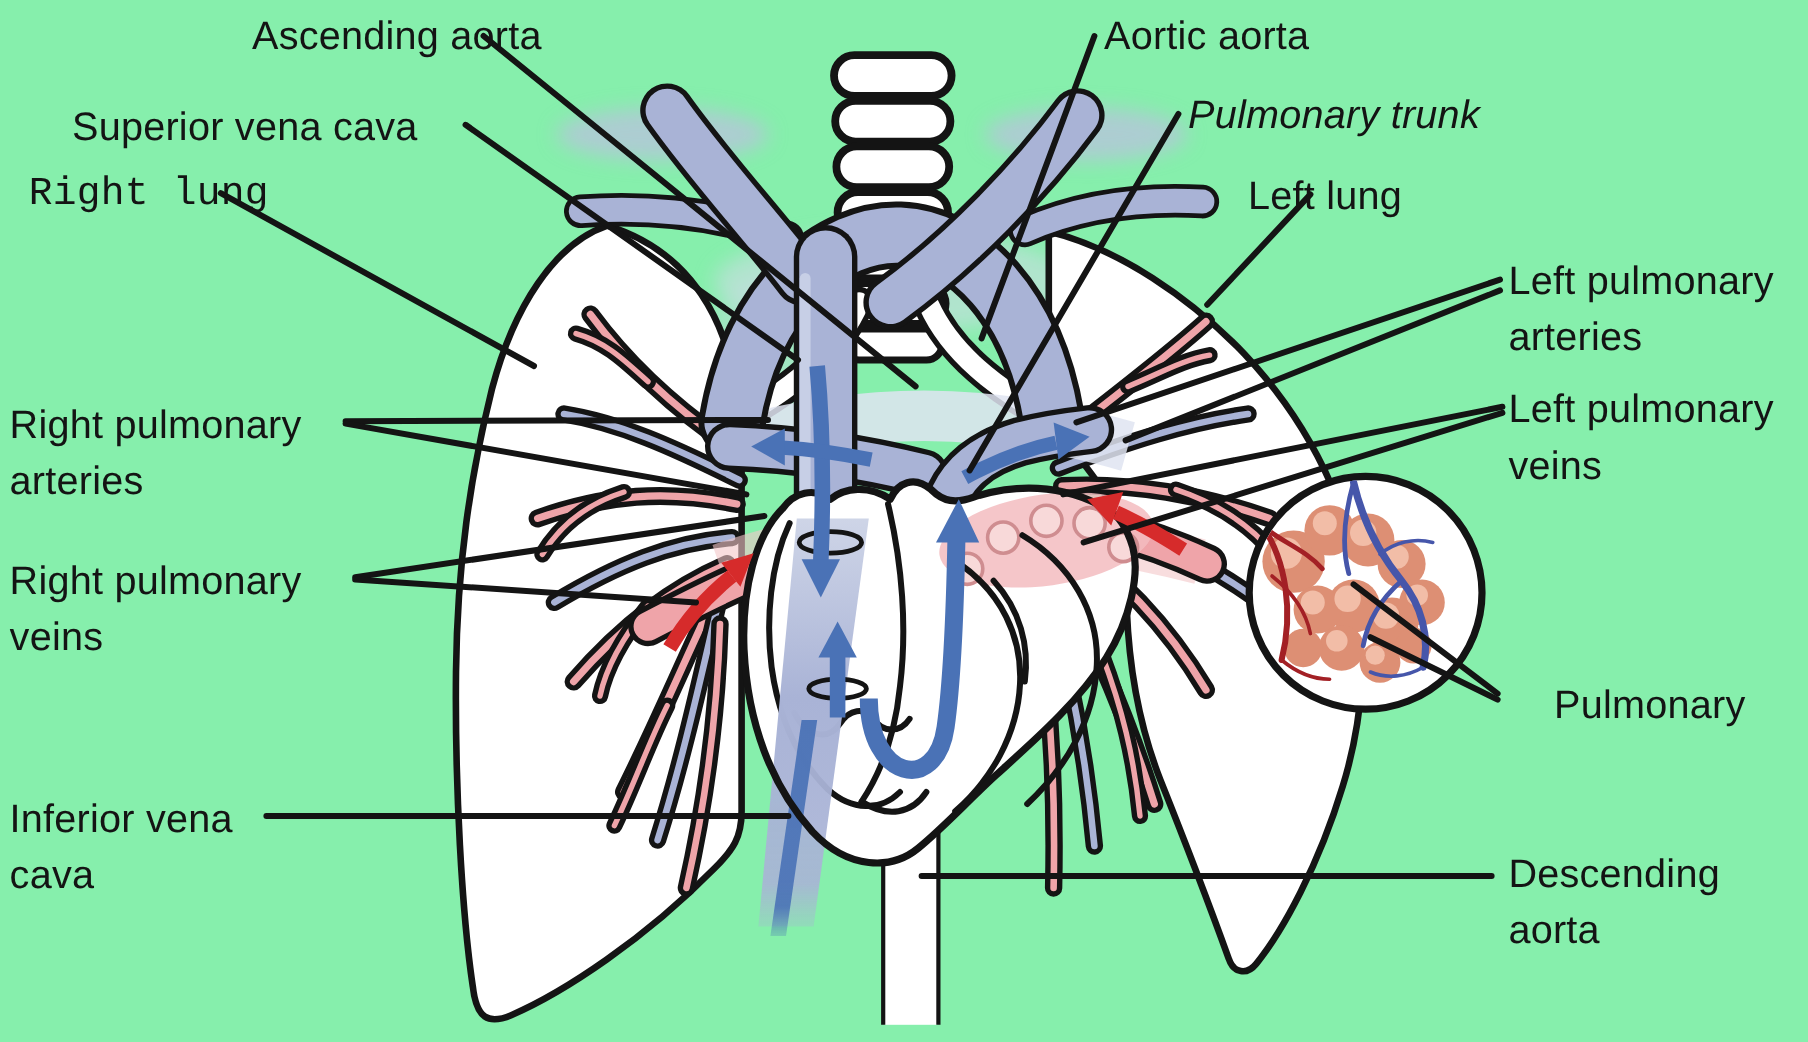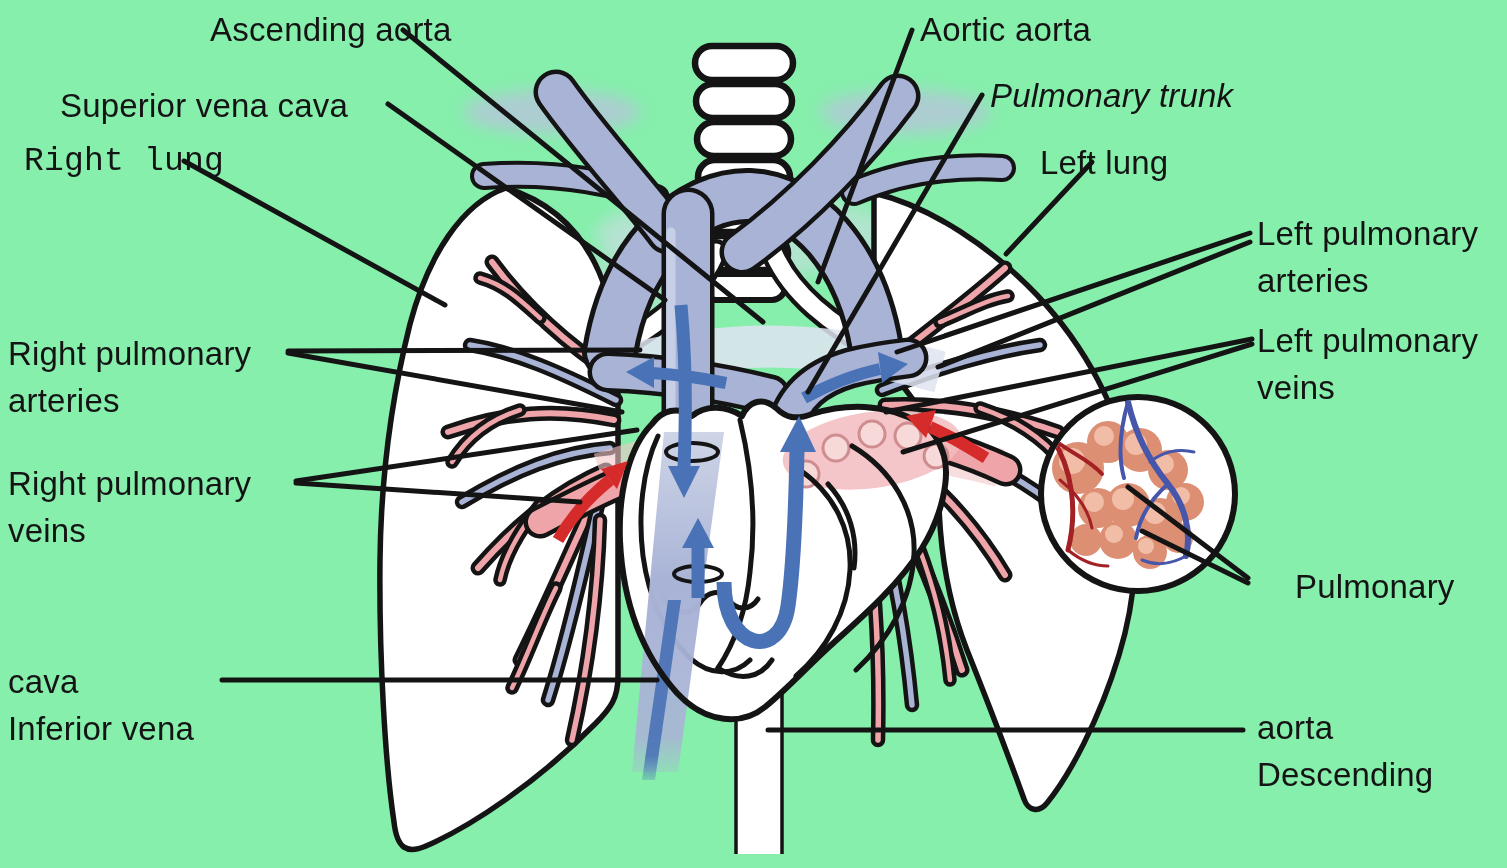--- a/index.html
+++ b/index.html
@@ -285,22 +285,22 @@
       </div>
       <div class="label" style="left: 8px; top: 330px;">
         <div>Right pulmonary</div>
         <div>arteries</div>
       </div>
       <div class="label" style="left: 8px; top: 460px;">
         <div>Right pulmonary</div>
         <div>veins</div>
       </div>
       <div class="label" style="left: 8px; top: 658px;">
+        <div>Inferior vena</div>
         <div>cava</div>
-        <div>Inferior vena</div>
       </div>
       <div class="label" style="left: 920px; top: 6px;">
         <div>Aortic aorta</div>
       </div>
       <div class="label" style="left: 990px; top: 72px; font-style: italic;">
         <div>Pulmonary trunk</div>
       </div>
       <div class="label" style="left: 1040px; top: 139px;">
         <div>Left lung</div>
       </div>
@@ -309,17 +309,17 @@
         <div>arteries</div>
       </div>
       <div class="label" style="left: 1257px; top: 317px;">
         <div>Left pulmonary</div>
         <div>veins</div>
       </div>
       <div class="label" style="left: 1257px; top: 563px; margin-left: 38px;">
         <div>Pulmonary</div>
       </div>
       <div class="label" style="left: 1257px; top: 704px;">
+        <div>Descending</div>
         <div>aorta</div>
-        <div>Descending</div>
       </div>
     </div>
 </div>
 
 </body></html>

